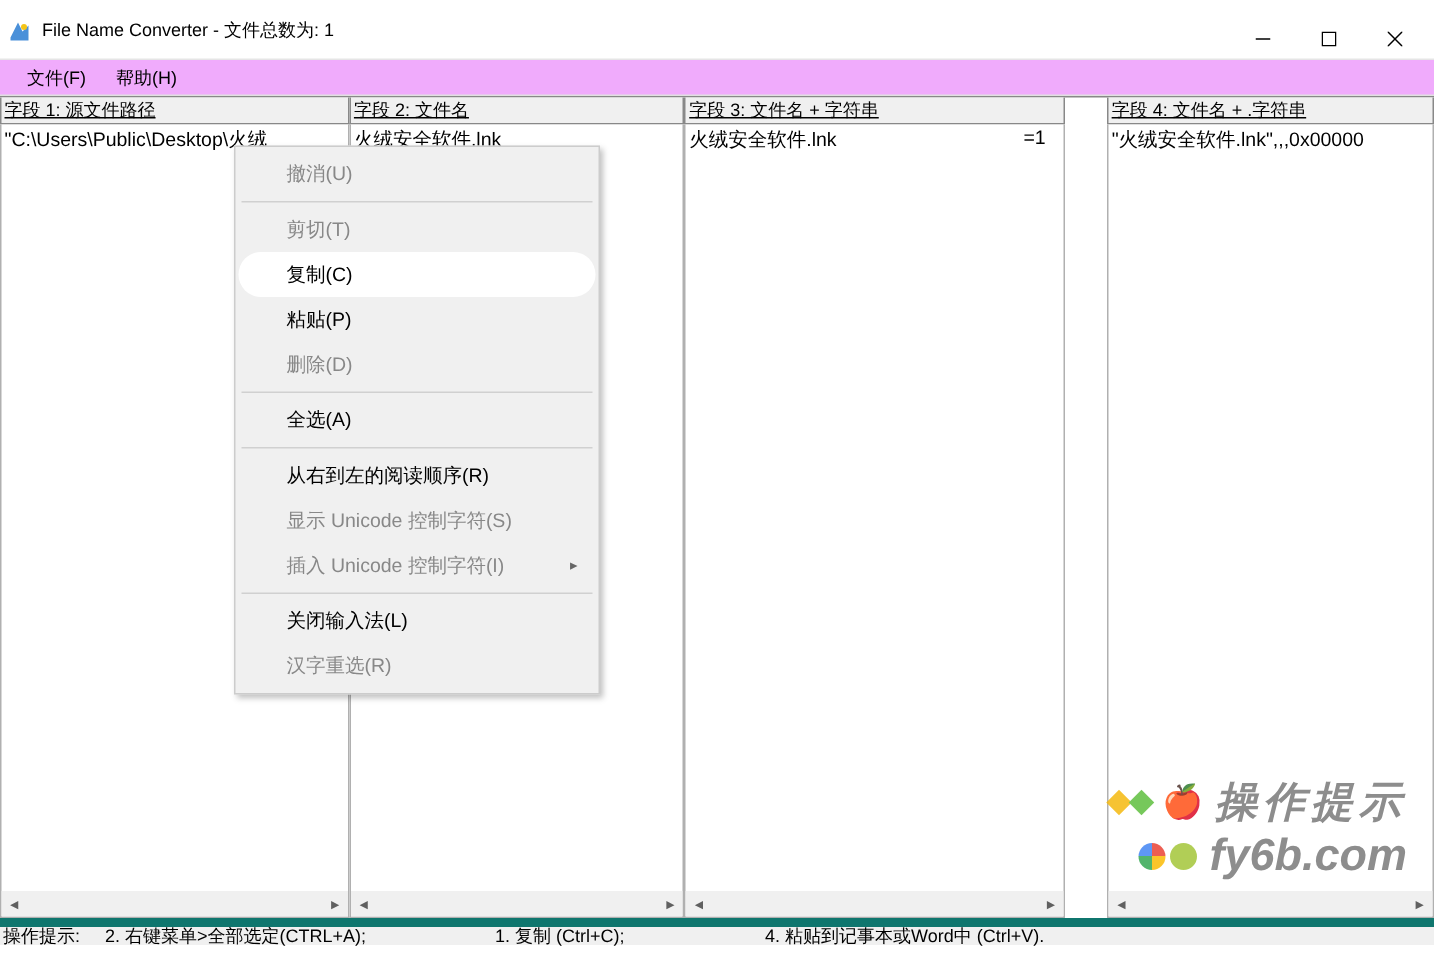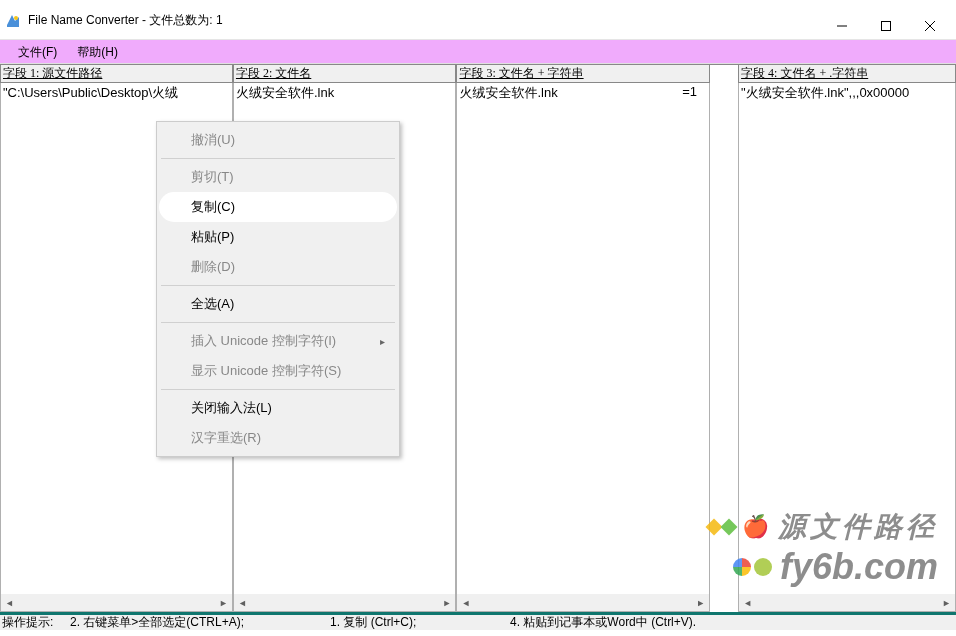--- a/index.html
+++ b/index.html
@@ -13,43 +13,43 @@
 
 .menubar { height: 24px; display: flex; align-items: flex-end; padding: 0 8px; font-size: 12px; background: #f0abfc; border-bottom: 1px solid #e0e0e0; }
 .menu-item { padding: 2px 10px; cursor: pointer; }
 
 .columns { display: flex; height: 548px; border-top: 1px solid #888; }
 .col { display: flex; flex-direction: column; position: relative; }
 .col1 { width: 248px; }
 .col2 { width: 238px; }
 .col3 { width: 270px; }
 .col4 { width: 232px; margin-left: 28px; }
-.col-header { height: 18px; background: #f0f0f0; border: 1px solid #888; border-top: none; font-size: 12px; padding: 0 2px; display: flex; align-items: center; white-space: nowrap; overflow: hidden; text-decoration: underline; font-family: Liberation Serif, serif; }
+.col-header { height: 18px; background: #f0f0f0; border: 1px solid #888; border-top: none; font-size: 12px; padding: 0 2px; display: flex; align-items: center; white-space: nowrap; overflow: hidden; text-decoration: underline; }
 .col-body { flex: 1; border: 1px solid #b0b0b0; border-top: none; background: #fff; font-family: "SimSun", monospace; font-size: 13px; padding: 1px 2px; overflow: hidden; white-space: nowrap; position: relative; }
 .col-body .line { height: 16px; }
 .col3-line { display: flex; justify-content: space-between; padding-right: 10px; }
 
 .scroll-area { position: absolute; bottom: 0; left: 0; right: 0; height: 17px; background: #f0f0f0; display: flex; }
 .scroll-btn { width: 17px; height: 17px; background: #f0f0f0; border: none; display: flex; align-items: center; justify-content: center; font-size: 9px; color: #606060; cursor: pointer; }
 .scroll-track { flex: 1; background: #f0f0f0; }
 
-.statusbar { height: 18px; border-top: 3px solid #0f766e; display: flex; align-items: center; font-size: 12px; background: #f0f0f0; justify-content: flex-end; }
+.statusbar { height: 18px; border-top: 6px solid #0f766e; display: flex; align-items: center; font-size: 12px; background: #f0f0f0; justify-content: flex-end; }
 .status-label { white-space: nowrap; overflow: hidden; }
 
-.context-menu { position: absolute; left: 156px; top: 97px; width: 244px; background: #f0f0f0; border: 1px solid #ccc; box-shadow: 2px 2px 4px rgba(0,0,0,0.25); padding: 3px 2px; z-index: 100; margin-top: 24px; }
+.context-menu { position: absolute; left: 156px; top: 97px; width: 244px; background: #f0f0f0; border: 1px solid #ccc; box-shadow: 2px 2px 4px rgba(0,0,0,0.25); padding: 3px 2px; z-index: 100; }
 .ctx-item { height: 30px; display: flex; align-items: center; padding-left: 32px; font-size: 13px; color: #000; cursor: pointer; position: relative; }
 .ctx-item.disabled { color: #888; cursor: default; }
 .ctx-item.highlight { background: #fff; border-radius: 15px; }
 .ctx-item.submenu::after { content: "▸"; position: absolute; right: 12px; font-size: 10px; color: #666; }
 .ctx-sep { height: 1px; background: #d0d0d0; margin: 3px 2px; }
 
 .watermark { position: absolute; right: 18px; bottom: 48px; opacity: 0.85; font-family: sans-serif; text-align: right; pointer-events: none; }
 .wm-top { display: flex; align-items: center; gap: 8px; justify-content: flex-end; }
 .wm-text1 { font-size: 28px; color: #7a7a7a; font-weight: bold; letter-spacing: 4px; font-style: italic; }
-.wm-text2 { font-size: 36px; color: #7a7a7a; font-weight: bold; font-style: italic; text-align: center; }
+.wm-text2 { font-size: 30px; color: #7a7a7a; font-weight: bold; font-style: italic; text-align: center; }
 .wm-icons { display: flex; gap: 3px; }
 .wm-diamond { width: 12px; height: 12px; transform: rotate(45deg); }
 .wm-icon { width: 18px; height: 18px; border-radius: 50%; }
 </style>
 </head>
 <body>
 
 <div class="titlebar">
   <span class="titlebar-icon">
     <svg width="16" height="16" viewBox="0 0 16 16">
@@ -143,35 +143,36 @@
 <div class="context-menu">
   <div class="ctx-item disabled">撤消(U)</div>
   <div class="ctx-sep"></div>
   <div class="ctx-item disabled">剪切(T)</div>
   <div class="ctx-item highlight">复制(C)</div>
   <div class="ctx-item">粘贴(P)</div>
   <div class="ctx-item disabled">删除(D)</div>
   <div class="ctx-sep"></div>
   <div class="ctx-item">全选(A)</div>
   <div class="ctx-sep"></div>
+  <div class="ctx-item">从右到左的阅读顺序(R)</div>
+  <div class="ctx-item disabled">显示 Unicode 控制字符(S)</div>
   <div class="ctx-item disabled submenu">插入 Unicode 控制字符(I)</div>
-  <div class="ctx-item disabled">显示 Unicode 控制字符(S)</div>
   <div class="ctx-sep"></div>
   <div class="ctx-item">关闭输入法(L)</div>
   <div class="ctx-item disabled">汉字重选(R)</div>
 </div>
 
 <div class="watermark">
   <div class="wm-top">
     <div class="wm-icons">
       <div class="wm-diamond" style="background:#f5b90f"></div>
       <div class="wm-diamond" style="background:#5fbf3f"></div>
     </div>
     <span style="color:#555;font-size:22px">🍎</span>
-    <span class="wm-text1">源文件路径</span>
+    <span class="wm-text1">操作提示</span>
   </div>
   <div class="wm-top">
     <div class="wm-icons">
       <div class="wm-icon" style="background:conic-gradient(#ea4335 0 90deg,#fbbc05 90deg 180deg,#34a853 180deg 270deg,#4285f4 270deg 360deg)"></div>
       <div class="wm-icon" style="background:#a4c639"></div>
     </div>
     <span class="wm-text2">fy6b.com</span>
   </div>
 </div>
 

